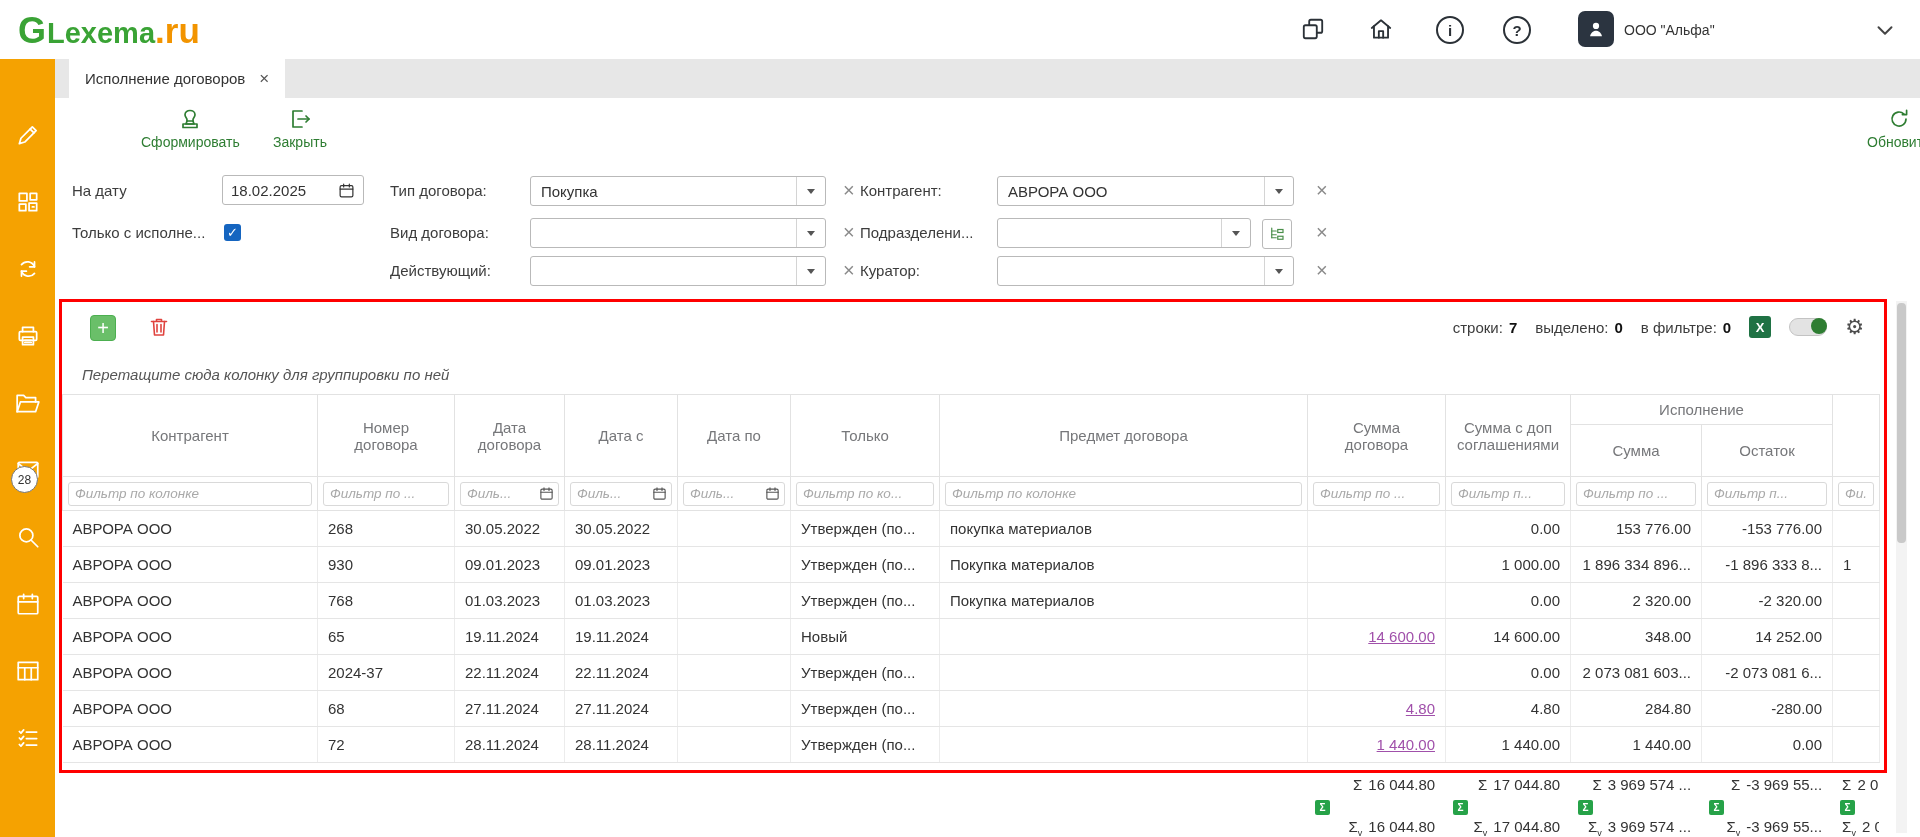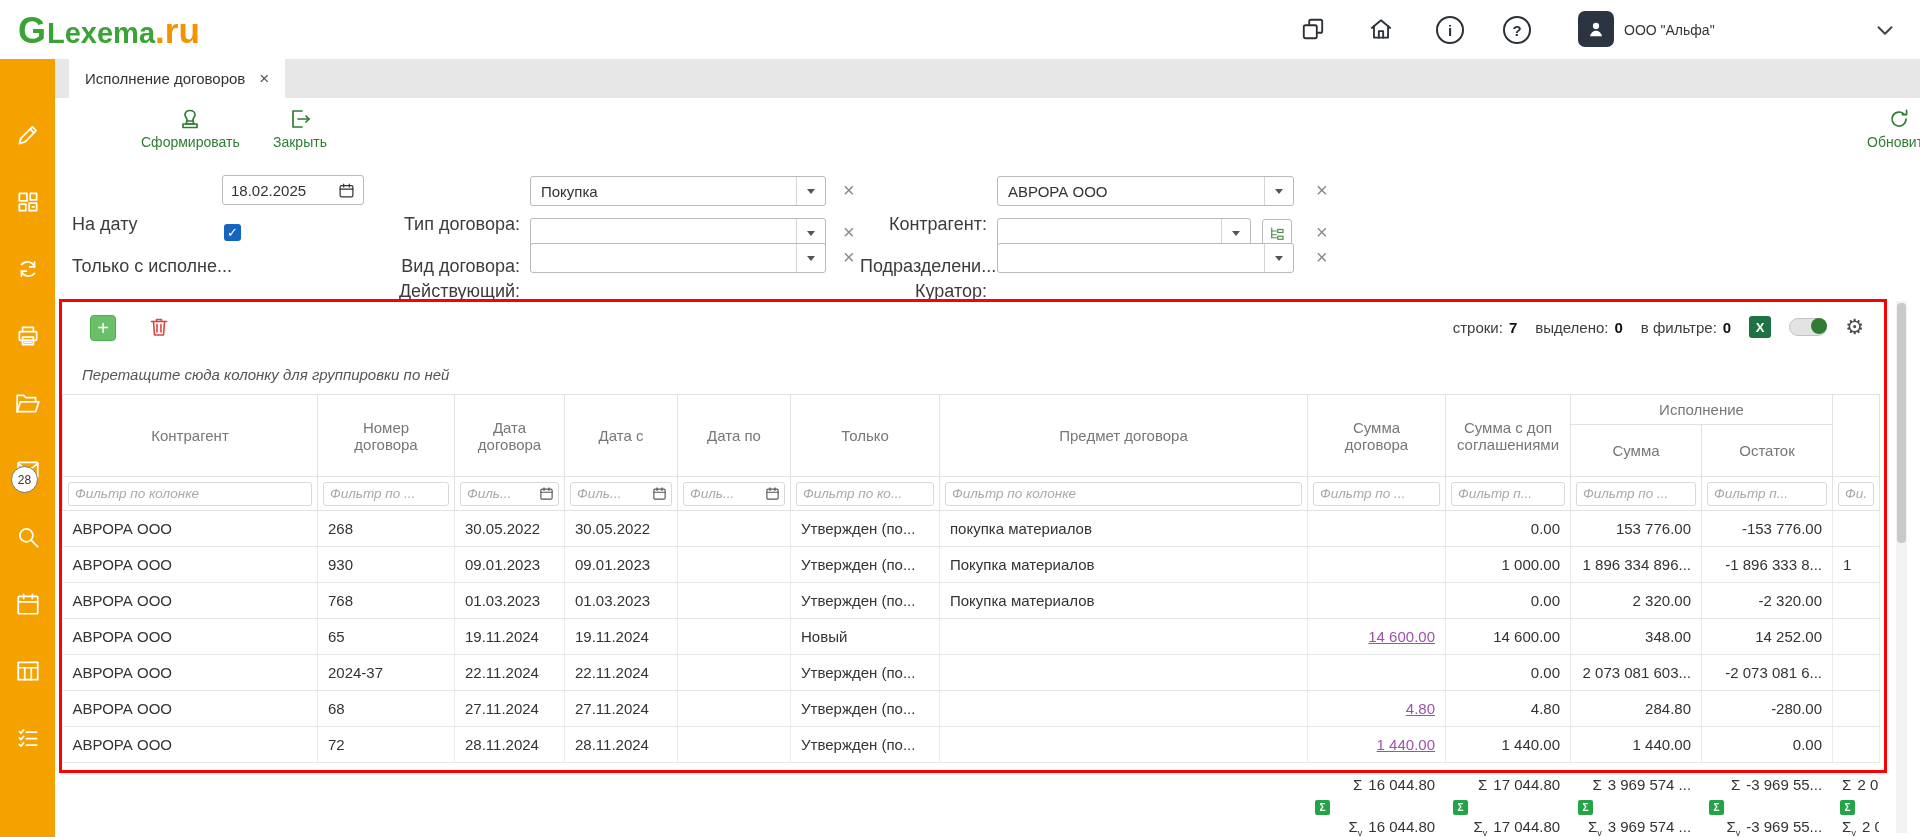--- a/index.html
+++ b/index.html
@@ -39,22 +39,22 @@
 
   
   .toolbar{position:absolute;left:55px;top:98px;width:1678px;height:69px;background:#fff;border-bottom:1px solid #ececec;}
   .tool-btn{position:absolute;top:9px;display:flex;flex-direction:column;align-items:center;gap:3px;
     color:#2e7d32;font-size:14px;cursor:pointer;}
   .tool-btn svg{width:24px;height:24px;stroke:#2e7d32;fill:none;stroke-width:1.7;stroke-linecap:round;stroke-linejoin:round;}
 
   
   .filters{position:absolute;left:0;top:167px;width:1920px;height:134px;background:#fff;}
   .frow{position:absolute;left:0;width:100%;height:34px;}
-  .fl{font-size:18px;color:#3c3c3c;line-height:32px;white-space:nowrap;margin-top:33px;}
-  .r{text-align:right;}
+  .fl{font-size:15px;color:#3c3c3c;line-height:32px;white-space:nowrap;}
+  .r{}
   .dateinput{height:30px;border:1px solid #b9b9b9;border-radius:3px;background:#fff;display:flex;align-items:center;
     padding:0 8px;font-size:15px;box-sizing:border-box;justify-content:space-between;cursor:text;}
   .dateinput svg{width:17px;height:17px;stroke:#333;fill:none;stroke-width:1.7;stroke-linecap:round;}
   .select{height:30px;border:1px solid #b9b9b9;border-radius:3px;background:#fff;display:flex;align-items:center;
     padding-left:10px;font-size:15px;box-sizing:border-box;position:absolute;cursor:pointer;}
   .sel-btn{position:absolute;right:0;top:0;width:28px;height:28px;border-left:1px solid #d4d4d4;
     display:flex;align-items:center;justify-content:center;}
   .tri{width:0;height:0;border-left:4.5px solid transparent;border-right:4.5px solid transparent;border-top:5.5px solid #555;}
   .clear{font-size:20px;color:#8a8a8a;line-height:30px;cursor:pointer;}
   .checkbox{width:17px;height:17px;background:#1565c0;border-radius:3px;color:#fff;font-size:13px;
@@ -319,21 +319,21 @@
       <svg viewBox="0 0 24 24">
           <path d="M5 4v13"></path>
           <path d="M5 8h6M5 13h6M5 17h6"></path>
           <rect x="13" y="6" width="7" height="4"></rect>
           <rect x="13" y="15" width="7" height="4"></rect>
         </svg>
     </div>
     <span class="clear abs" style="left:1316px">×</span>
   </div>
 
-  <div class="frow" style="top:75px">
+  <div class="frow" style="top:88px">
     <span class="fl abs r" style="left:390px;width:130px">Действующий:</span>
     <div class="select" style="left:530px;width:296px;top:1px">
       <span></span>
       <span class="sel-btn">
           <i class="tri"></i>
         </span>
     </div>
     <span class="clear abs" style="left:843px">×</span>
     <span class="fl abs r" style="left:860px;width:127px">Куратор:</span>
     <div class="select" style="left:997px;width:297px;top:1px">

